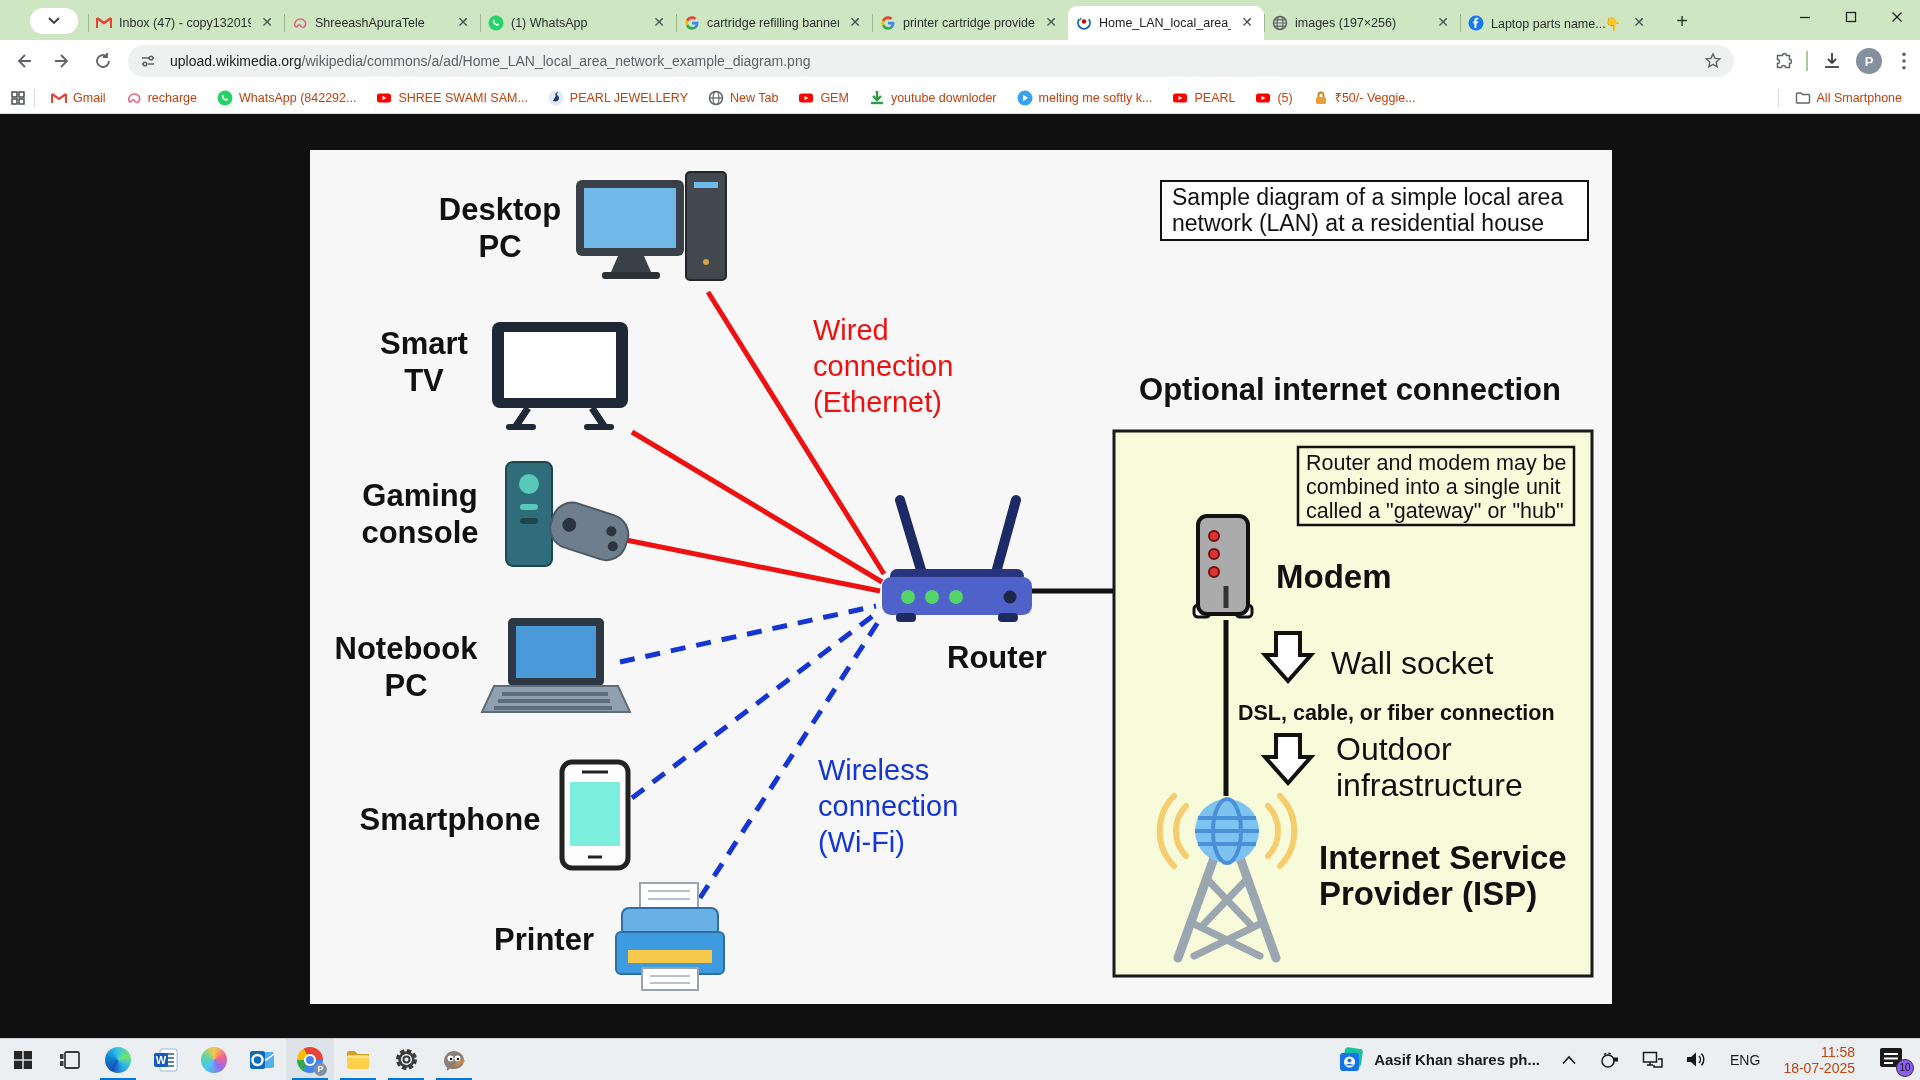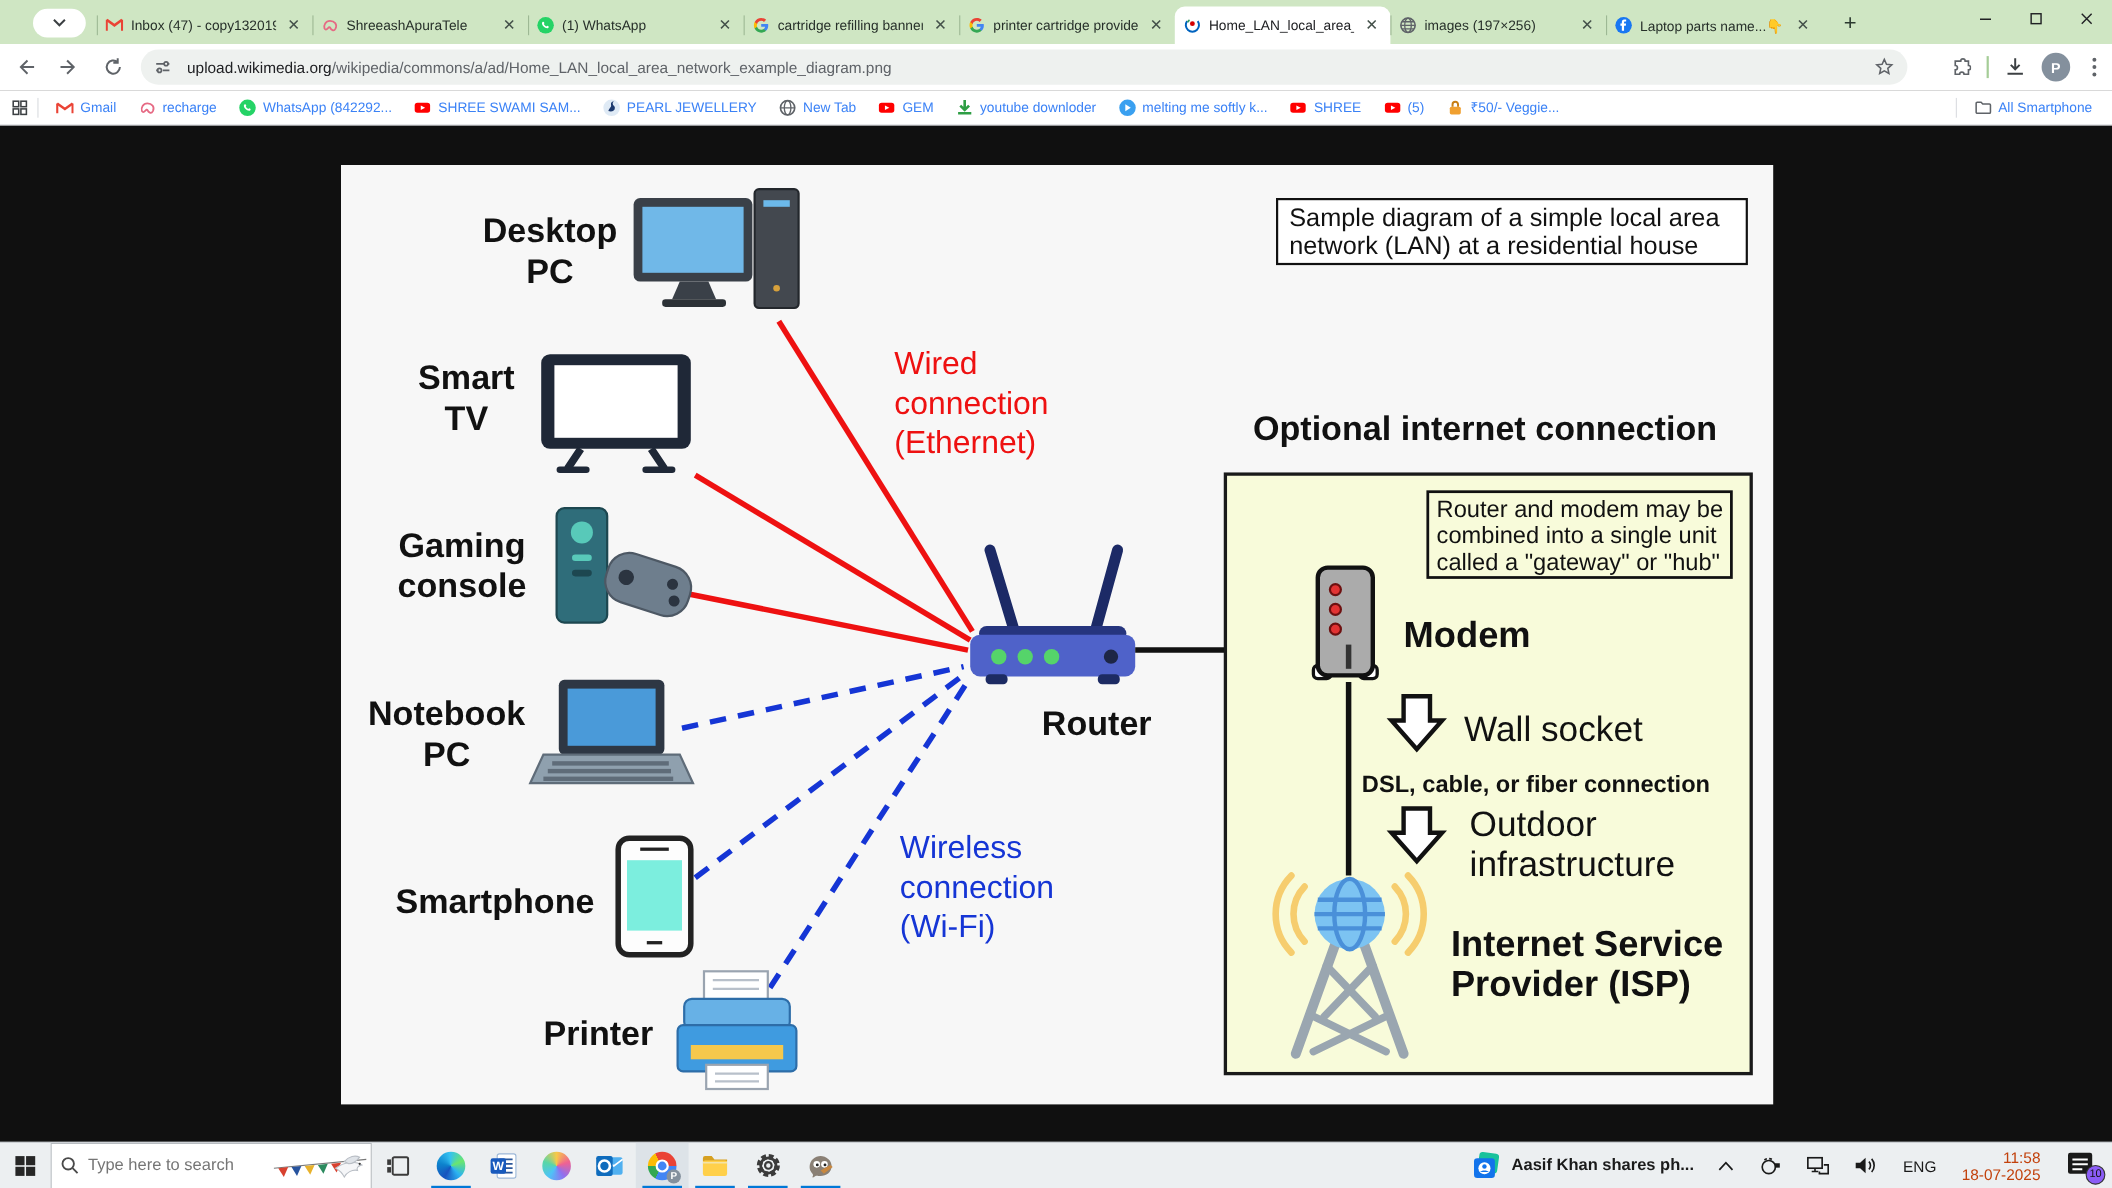--- a/index.html
+++ b/index.html
@@ -31,21 +31,21 @@
   .urltext .domain { color:#202124; }
   .toolbar-right { position:absolute; right:8px; top:5px; height:32px; display:flex; align-items:center; gap:14px; }
   .accent-divider { width:2px; height:20px; background:#a5cd97; }
   .avatar { width:26px; height:26px; border-radius:13px; background:#84909d; color:#fff; font-size:13px; font-weight:bold;
     display:flex; align-items:center; justify-content:center; }
 
   
   .bookmarks { position:absolute; left:0; top:82px; width:1920px; height:32px; background:#fff; border-bottom:1px solid #dadce0;
     display:flex; align-items:center; padding:0 10px; gap:4px; }
   .bm { display:flex; align-items:center; gap:6px; padding:0 8px; height:24px; border-radius:12px; }
-  .bm-label { font-size:12.5px; color:#3b82f6; white-space:nowrap; }
+  .bm-label { font-size:12.5px; color:#c2410c; white-space:nowrap; }
   .bm-divider { width:1px; height:18px; background:#dadce0; margin:0 4px; }
   .bm-spacer { flex:1; }
   .bicon { width:16px; height:16px; flex:none; }
 
   
   .content { position:absolute; left:0; top:115px; width:1920px; height:923px; background:#101010; }
   .page-image { position:absolute; left:310px; top:35px; width:1302px; height:854px; background:#f7f7f7; }
 
   
   .taskbar { position:absolute; left:0; top:1038px; width:1920px; height:42px; background:#eceff1; border-top:1px solid #c9cdd1;
@@ -303,21 +303,21 @@
         <circle cx="8" cy="8" r="7.5" fill="#3aa0f0"></circle>
         <path d="M6 4.8l5 3.2-5 3.2z" fill="#fff"></path>
       </svg>
     <span class="bm-label">melting me softly k...</span>
   </div>
   <div class="bm">
     <svg class="bicon" viewBox="0 0 16 16">
         <rect x="1" y="3.5" width="14" height="9" rx="2.5" fill="#f00"></rect>
         <path d="M6.5 6l4 2-4 2z" fill="#fff"></path>
       </svg>
-    <span class="bm-label">SHREE</span>
+    <span class="bm-label">PEARL</span>
   </div>
   <div class="bm">
     <svg class="bicon" viewBox="0 0 16 16">
         <rect x="1" y="3.5" width="14" height="9" rx="2.5" fill="#f00"></rect>
         <path d="M6.5 6l4 2-4 2z" fill="#fff"></path>
       </svg>
     <span class="bm-label">(5)</span>
   </div>
   <div class="bm">
     <svg class="bicon" viewBox="0 0 16 16">
@@ -505,38 +505,20 @@
 <div class="taskbar">
   <div class="startbtn">
     <svg width="20" height="20" viewBox="0 0 20 20">
         <rect x="1" y="1" width="8.3" height="8.3" fill="#262626"></rect>
         <rect x="10.7" y="1" width="8.3" height="8.3" fill="#262626"></rect>
         <rect x="1" y="10.7" width="8.3" height="8.3" fill="#262626"></rect>
         <rect x="10.7" y="10.7" width="8.3" height="8.3" fill="#262626"></rect>
       </svg>
   </div>
 
-  <div class="searchbox">
-    <svg width="17" height="17" viewBox="0 0 17 17">
-        <circle cx="7" cy="7" r="5.2" fill="none" stroke="#4a4a4a" stroke-width="1.7"></circle>
-        <path d="M11 11l4.5 4.5" stroke="#4a4a4a" stroke-width="1.7"></path>
-      </svg>
-    <input type="text" placeholder="Type here to search" style="">
-    <svg class="search-art" width="88" height="38" viewBox="0 0 88 38">
-      <path d="M2 20l84-8" stroke="#777" stroke-width="1"></path>
-      <path d="M6 20l5 8 4-9z" fill="#d8412f"></path>
-        <path d="M18 19l5 8 4-9z" fill="#27539e"></path>
-        <path d="M30 18l5 8 4-9z" fill="#e8b22c"></path>
-        <path d="M42 17l5 8 4-9z" fill="#2c8a5e"></path>
-        <path d="M54 16l5 8 4-9z" fill="#d8412f"></path>
-      <path d="M58 20c8-6 18-7 24-3-4 1-5 3-4 5-5-1-10 2-12 6-2-4-6-7-8-8z" fill="#f5f6f8" stroke="#b9bec5" stroke-width="1"></path>
-      <path d="M66 14c4-5 10-6 14-4-3 4-7 6-10 6z" fill="#dfe3e8" stroke="#b9bec5" stroke-width="1"></path>
-      <circle cx="80" cy="16" r="1" fill="#333"></circle>
-    </svg>
-  </div>
 
   <div class="task-ico">
     <svg width="24" height="24" viewBox="0 0 24 24">
         <rect x="7" y="4" width="14" height="16" rx="1.5" fill="none" stroke="#3b3b3b" stroke-width="1.8"></rect>
         <rect x="2" y="6" width="3.5" height="5" fill="#3b3b3b"></rect>
         <rect x="2" y="13" width="3.5" height="5" fill="#3b3b3b"></rect>
       </svg>
   </div>
 
   <div class="task-ico running">

